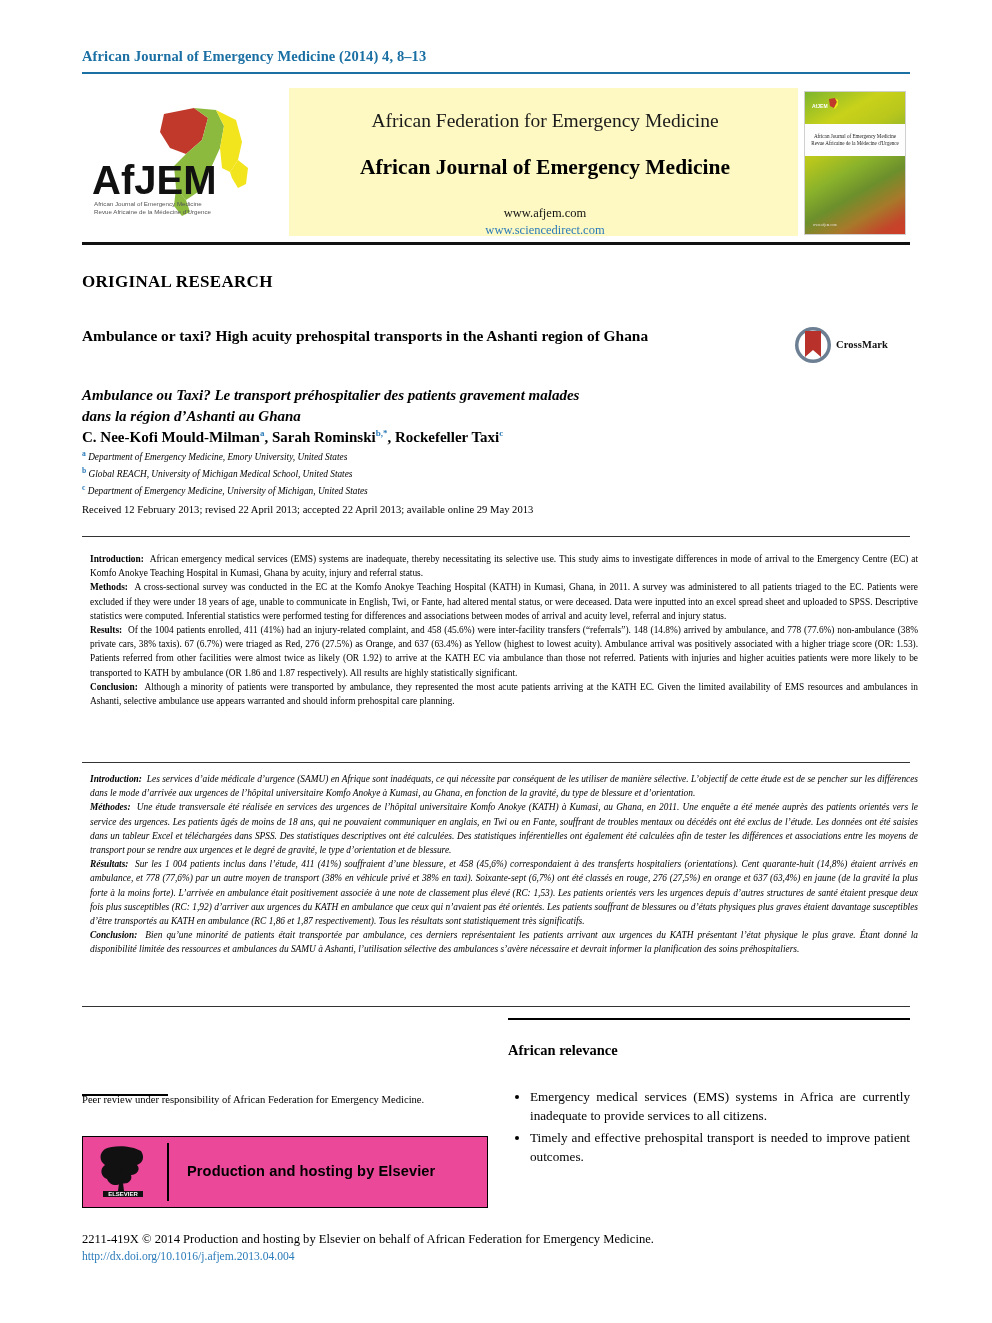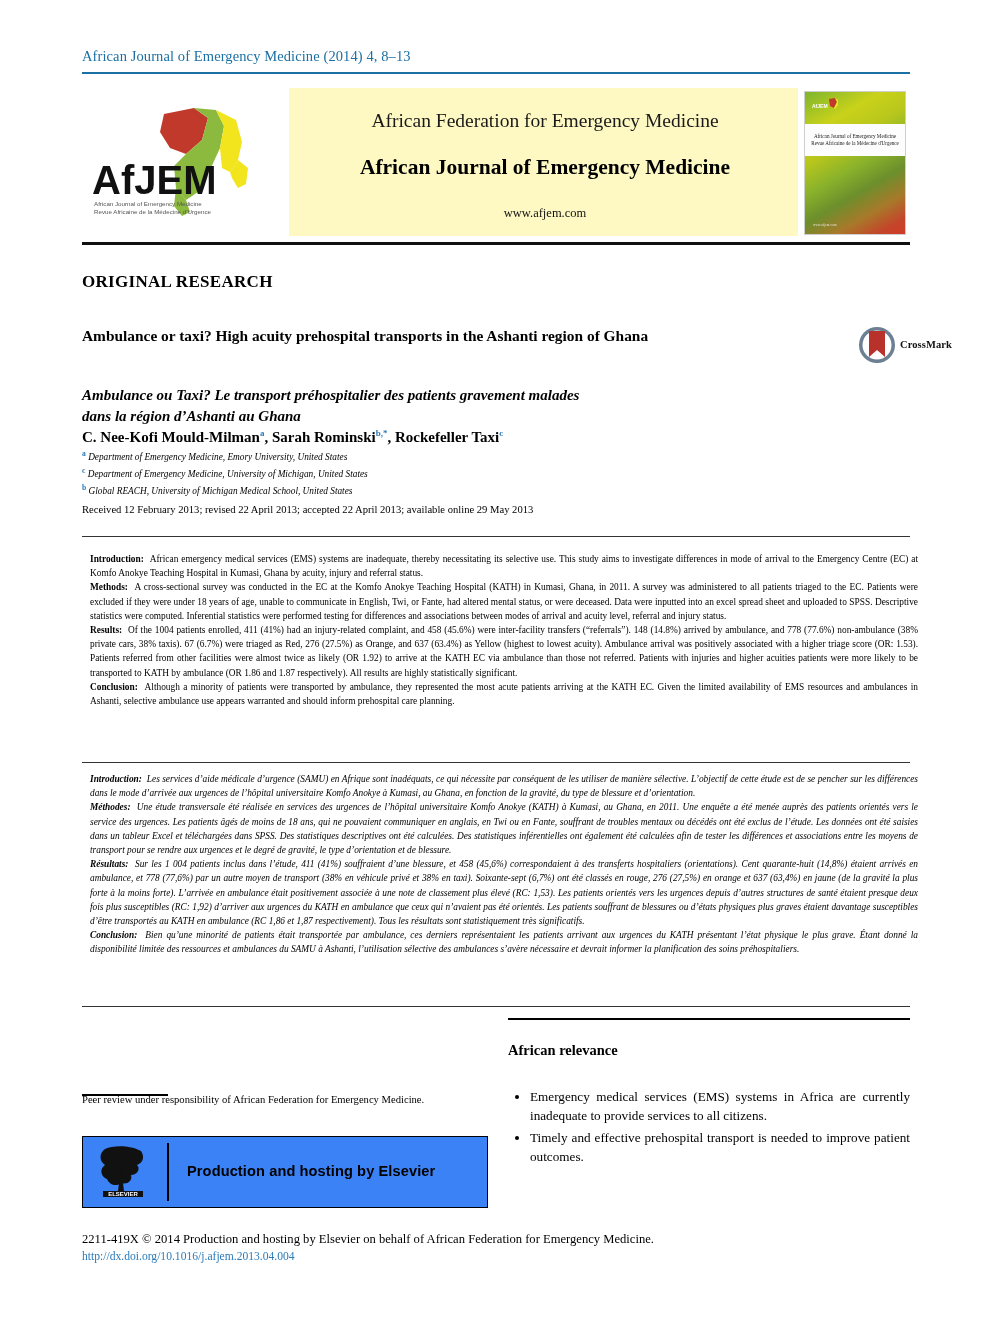--- a/index.html
+++ b/index.html
@@ -10,21 +10,21 @@
     color:#000;
     position:relative;
     overflow:hidden;
   }
   .page{position:relative;width:992px;height:1323px;}
 
   
   .running-head{
     position:absolute;left:82px;top:48px;
     font-family:"Liberation Serif", serif;
-    font-size:14.5px;font-weight:normal;color:#1a6fa3;
+    font-size:14.5px;font-weight:bold;color:#1a6fa3;
     letter-spacing:.1px;
   }
   .rule-top{
     position:absolute;left:82px;top:72px;width:828px;height:1.5px;background:#1a6fa3;
   }
 
   
   .masthead{
     position:absolute;left:82px;top:88px;width:828px;height:148px;
   }
@@ -86,21 +86,21 @@
   }
   .title-en{
     position:absolute;left:82px;top:326px;width:700px;
     font-size:15.4px;font-weight:bold;line-height:1.3;
   }
   .title-fr{
     position:absolute;left:82px;top:385px;width:700px;
     font-size:15px;font-style:italic;font-weight:bold;line-height:1.42;
   }
   .crossmark{
-    position:absolute;left:858px;top:326px;width:96px;height:40px;
+    position:absolute;left:794px;top:326px;width:96px;height:40px;
   }
   .cm-badge{position:absolute;left:0;top:0;width:38px;height:38px;}
   .cm-label{
     position:absolute;left:42px;top:13px;font-size:10.5px;font-weight:bold;
     letter-spacing:.1px;color:#111;
   }
 
   .authors{
     position:absolute;left:82px;top:428px;width:760px;
     font-size:15px;font-weight:bold;
@@ -157,21 +157,21 @@
     font-size:9.6px;font-weight:bold;
   }
   .corr .star{font-size:10px;vertical-align:super;}
   .corr a{color:#2b7bb9;text-decoration:none;font-weight:bold;}
   .peer{
     position:absolute;left:82px;top:1094px;width:412px;
     font-size:10.6px;
   }
   .elsevier-box{
     position:absolute;left:82px;top:1136px;width:404px;height:70px;
-    border:1.6px solid #000;background:#3b82f6;
+    border:1.6px solid #000;background:#ec4899;
   }
   .els-logo{position:absolute;left:14px;top:8px;width:52px;height:54px;}
   .els-div{position:absolute;left:84px;top:6px;width:1.6px;height:58px;background:#000;}
   .els-text{
     position:absolute;left:104px;top:26px;
     font-family:"Liberation Sans", sans-serif;
     font-size:14.6px;font-weight:bold;letter-spacing:.1px;
   }
 
   .issn{
@@ -204,20 +204,21 @@
         <text x="2" y="98" font-family="Liberation Sans, sans-serif" font-size="40" font-weight="bold" fill="#111">AfJEM</text>
         <text x="4" y="110" font-family="Liberation Sans, sans-serif" font-size="6.2" fill="#555">African Journal of Emergency Medicine</text>
         <text x="4" y="118" font-family="Liberation Sans, sans-serif" font-size="6.2" fill="#555">Revue Africaine de la Médecine d’Urgence</text>
       </svg>
     </div>
 
     <div class="center-box">
       <div class="fed-line">African Federation for Emergency Medicine</div>
       <div class="jrnl-line">African Journal of Emergency Medicine</div>
       <div class="url-line">www.afjem.com</div>
+      <div class="url-sd">www.sciencedirect.com</div>
     </div>
 
     <div class="cover-box">
       <div class="cover">
         <svg class="cover-logo" viewBox="0 0 28 16">
           <text x="0" y="11" font-family="Liberation Sans, sans-serif" font-size="5" font-weight="bold" fill="#fff">AfJEM</text>
           <path d="M17 2 L23 1 L25 5 L22 11 L18 9 Z" fill="#c0392b"></path>
           <path d="M23 1 L26 3 L26 8 L23 12 L22 11 L25 5 Z" fill="#f2e41d"></path>
         </svg>
         <div class="cover-band">
@@ -248,22 +249,22 @@
   </div>
 
   <div class="authors">
     <span>C. Nee-Kofi Mould-Milman</span><sup>a</sup>,
     <span>Sarah Rominski</span><sup>b,*</sup>,
     <span>Rockefeller Taxi</span><sup>c</sup>
   </div>
 
   <div class="affils">
     <div><span class="mark">a</span> <span>Department of Emergency Medicine, Emory University, United States</span></div>
+    <div><span class="mark">b</span> <span>Global REACH, University of Michigan Medical School, United States</span></div>
     <div><span class="mark">c</span> <span>Department of Emergency Medicine, University of Michigan, United States</span></div>
-    <div><span class="mark">b</span> <span>Global REACH, University of Michigan Medical School, United States</span></div>
   </div>
 
   <div class="history">Received 12 February 2013; revised 22 April 2013; accepted 22 April 2013; available online 29 May 2013</div>
 
   <div class="rule-abs-top"></div>
 
   <div class="abs abs-en">
     <p><span class="lbl">Introduction:</span>&nbsp;&nbsp;<span>African emergency medical services (EMS) systems are inadequate, thereby necessitating its selective use. This study aims to investigate differences in mode of arrival to the Emergency Centre (EC) at Komfo Anokye Teaching Hospital in Kumasi, Ghana by acuity, injury and referral status.</span></p>
     <p><span class="lbl">Methods:</span>&nbsp;&nbsp;<span>A cross-sectional survey was conducted in the EC at the Komfo Anokye Teaching Hospital (KATH) in Kumasi, Ghana, in 2011. A survey was administered to all patients triaged to the EC. Patients were excluded if they were under 18 years of age, unable to communicate in English, Twi, or Fante, had altered mental status, or were deceased. Data were inputted into an excel spread sheet and uploaded to SPSS. Descriptive statistics were computed. Inferential statistics were performed testing for differences and associations between modes of arrival and acuity level, referral and injury status.</span></p>
     <p><span class="lbl">Results:</span>&nbsp;&nbsp;<span>Of the 1004 patients enrolled, 411 (41%) had an injury-related complaint, and 458 (45.6%) were inter-facility transfers (“referrals”). 148 (14.8%) arrived by ambulance, and 778 (77.6%) non-ambulance (38% private cars, 38% taxis). 67 (6.7%) were triaged as Red, 276 (27.5%) as Orange, and 637 (63.4%) as Yellow (highest to lowest acuity). Ambulance arrival was positively associated with a higher triage score (OR: 1.53). Patients referred from other facilities were almost twice as likely (OR 1.92) to arrive at the KATH EC via ambulance than those not referred. Patients with injuries and higher acuities patients were more likely to be transported to KATH by ambulance (OR 1.86 and 1.87 respectively). All results are highly statistically significant.</span></p>

